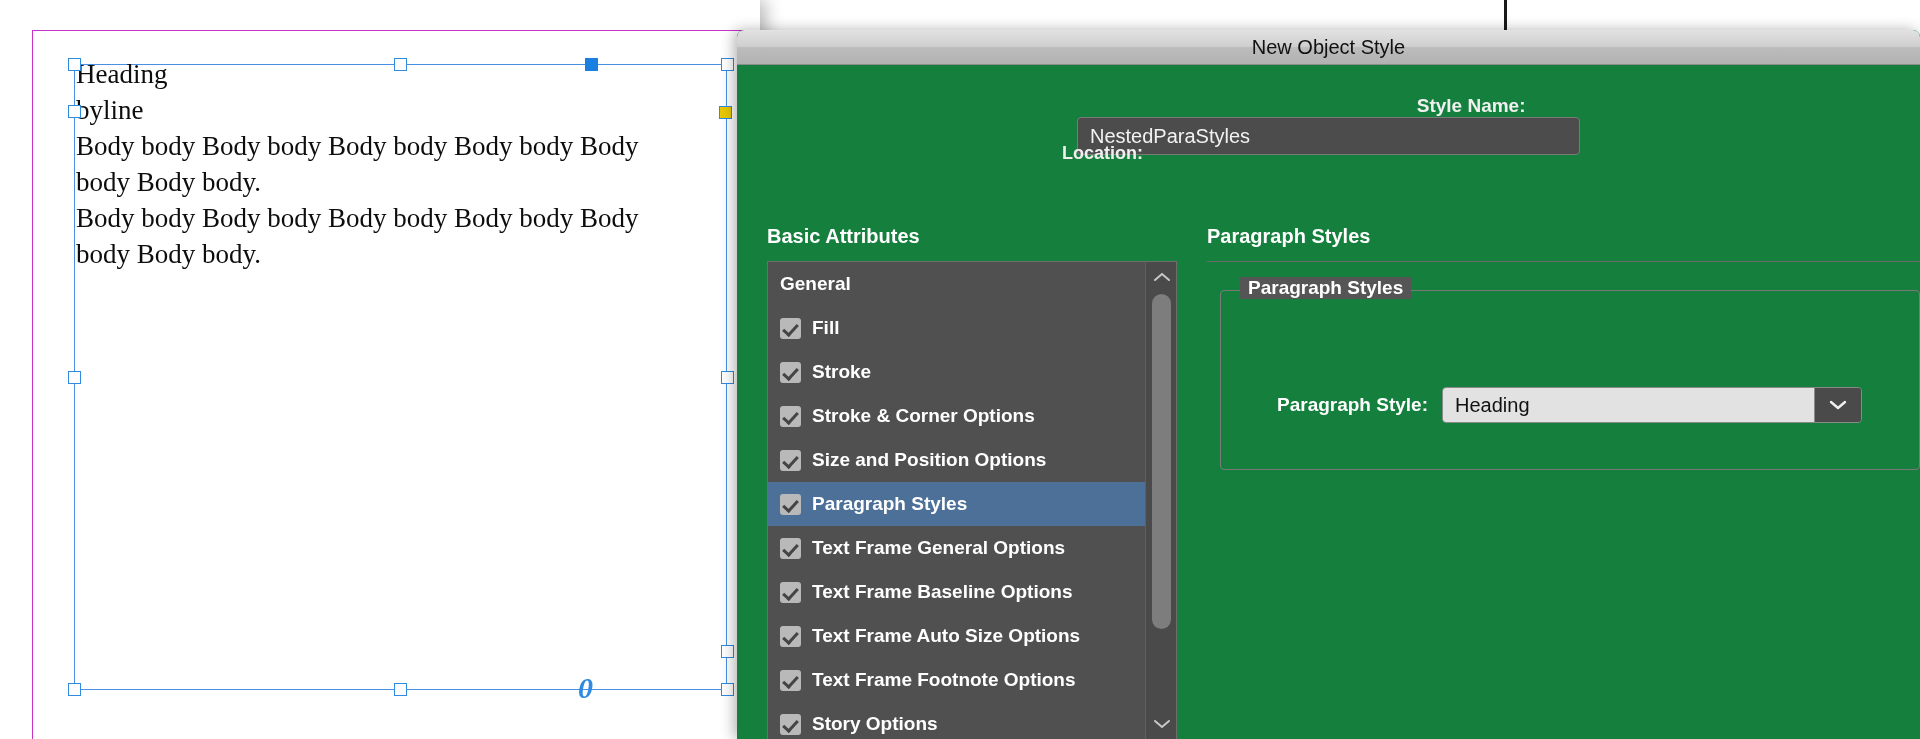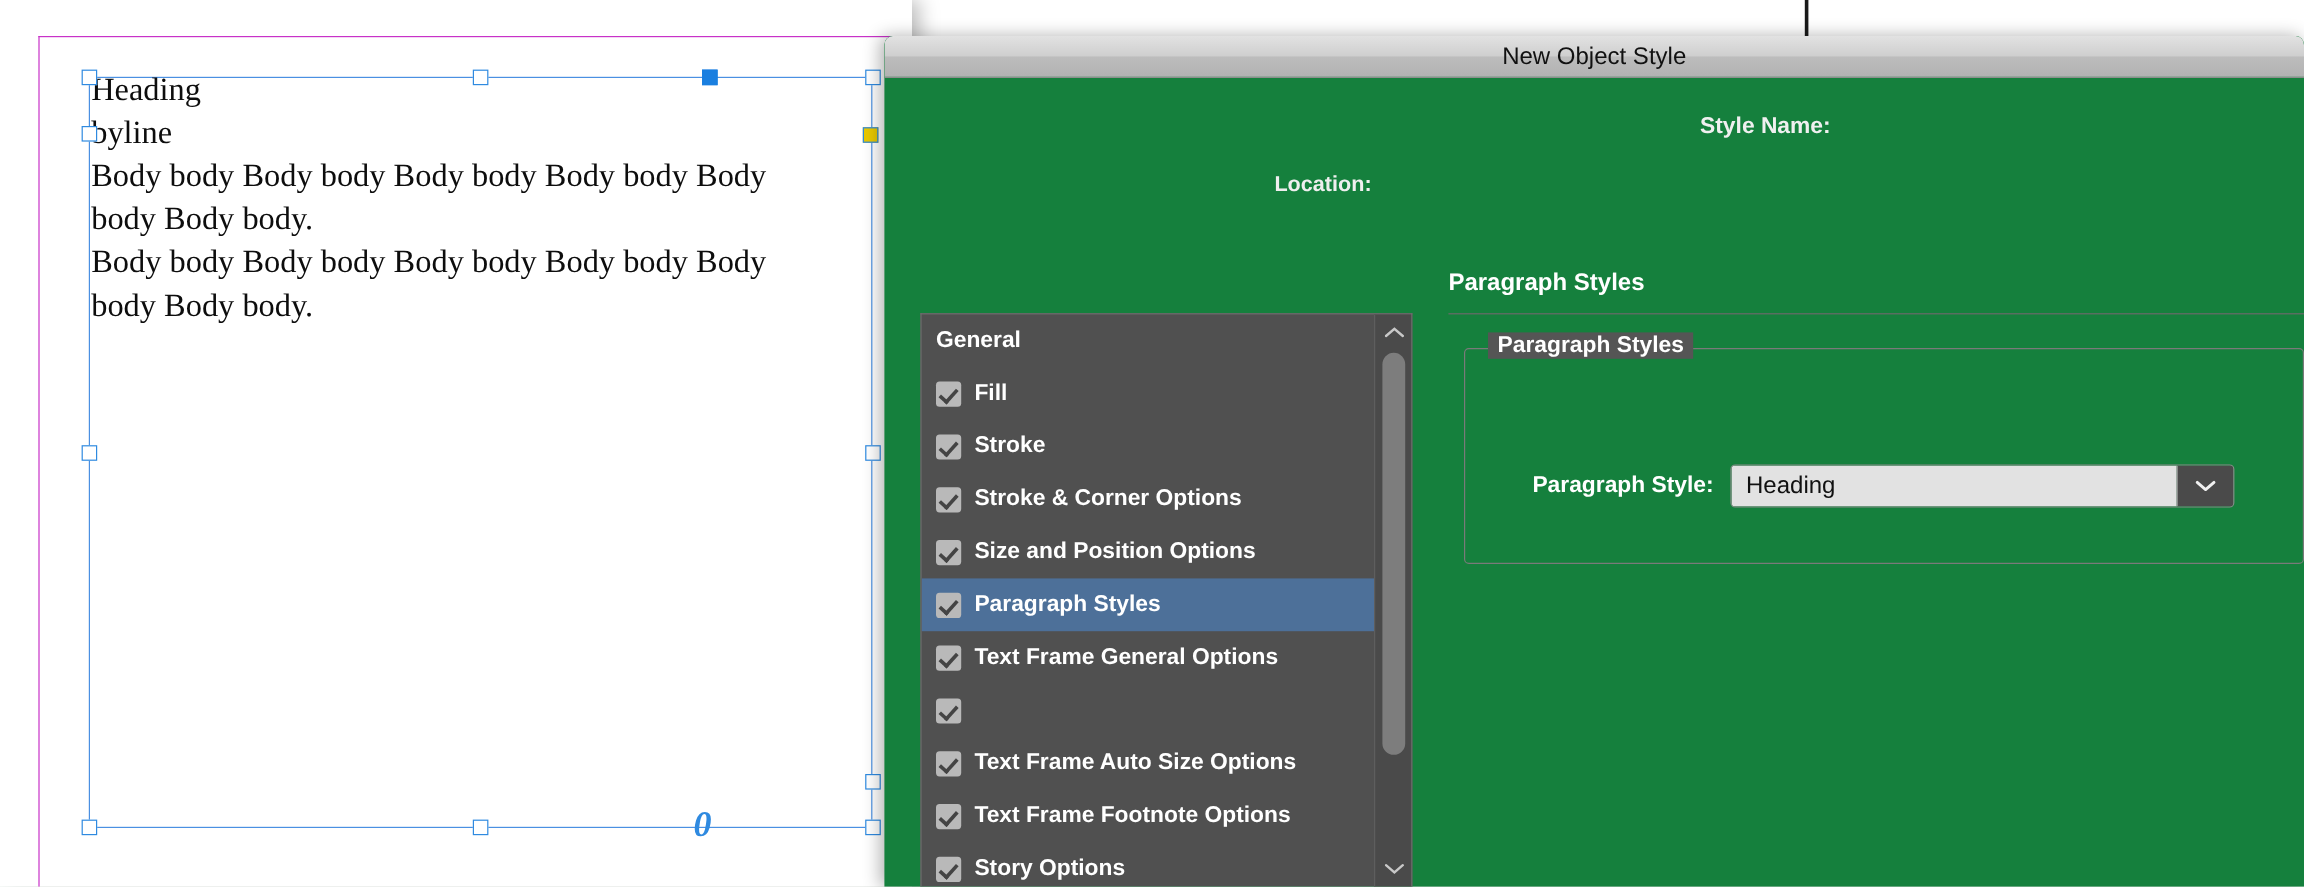--- a/index.html
+++ b/index.html
@@ -240,26 +240,30 @@
 <div id="dialog">
 
   <div id="titlebar">
     <span id="dialog-title">New Object Style</span>
   </div>
 
   <div id="dialog-body">
 
     <div class="row-stylename">
       <div class="lbl-stylename">Style Name:</div>
+      <div id="stylename-input">NestedParaStyles</div>
     </div>
 
     <div class="row-location">
       <div class="lbl-location">Location:</div>
     </div>
 
+    <div id="left-col">
+      <div class="col-heading">Basic Attributes</div>
+    </div>
 
     <div id="attr-list-wrap">
       <div id="attr-list">
 
         <div class="attr-row section">
           <span class="attr-label">General</span>
         </div>
 
         <div class="attr-row">
           <span class="chk"></span>
@@ -286,20 +290,21 @@
           <span class="attr-label">Paragraph Styles</span>
         </div>
 
         <div class="attr-row">
           <span class="chk"></span>
           <span class="attr-label">Text Frame General Options</span>
         </div>
 
         <div class="attr-row">
           <span class="chk"></span>
+          <span class="attr-label">Text Frame Baseline Options</span>
         </div>
 
         <div class="attr-row">
           <span class="chk"></span>
           <span class="attr-label">Text Frame Auto Size Options</span>
         </div>
 
         <div class="attr-row">
           <span class="chk"></span>
           <span class="attr-label">Text Frame Footnote Options</span>

